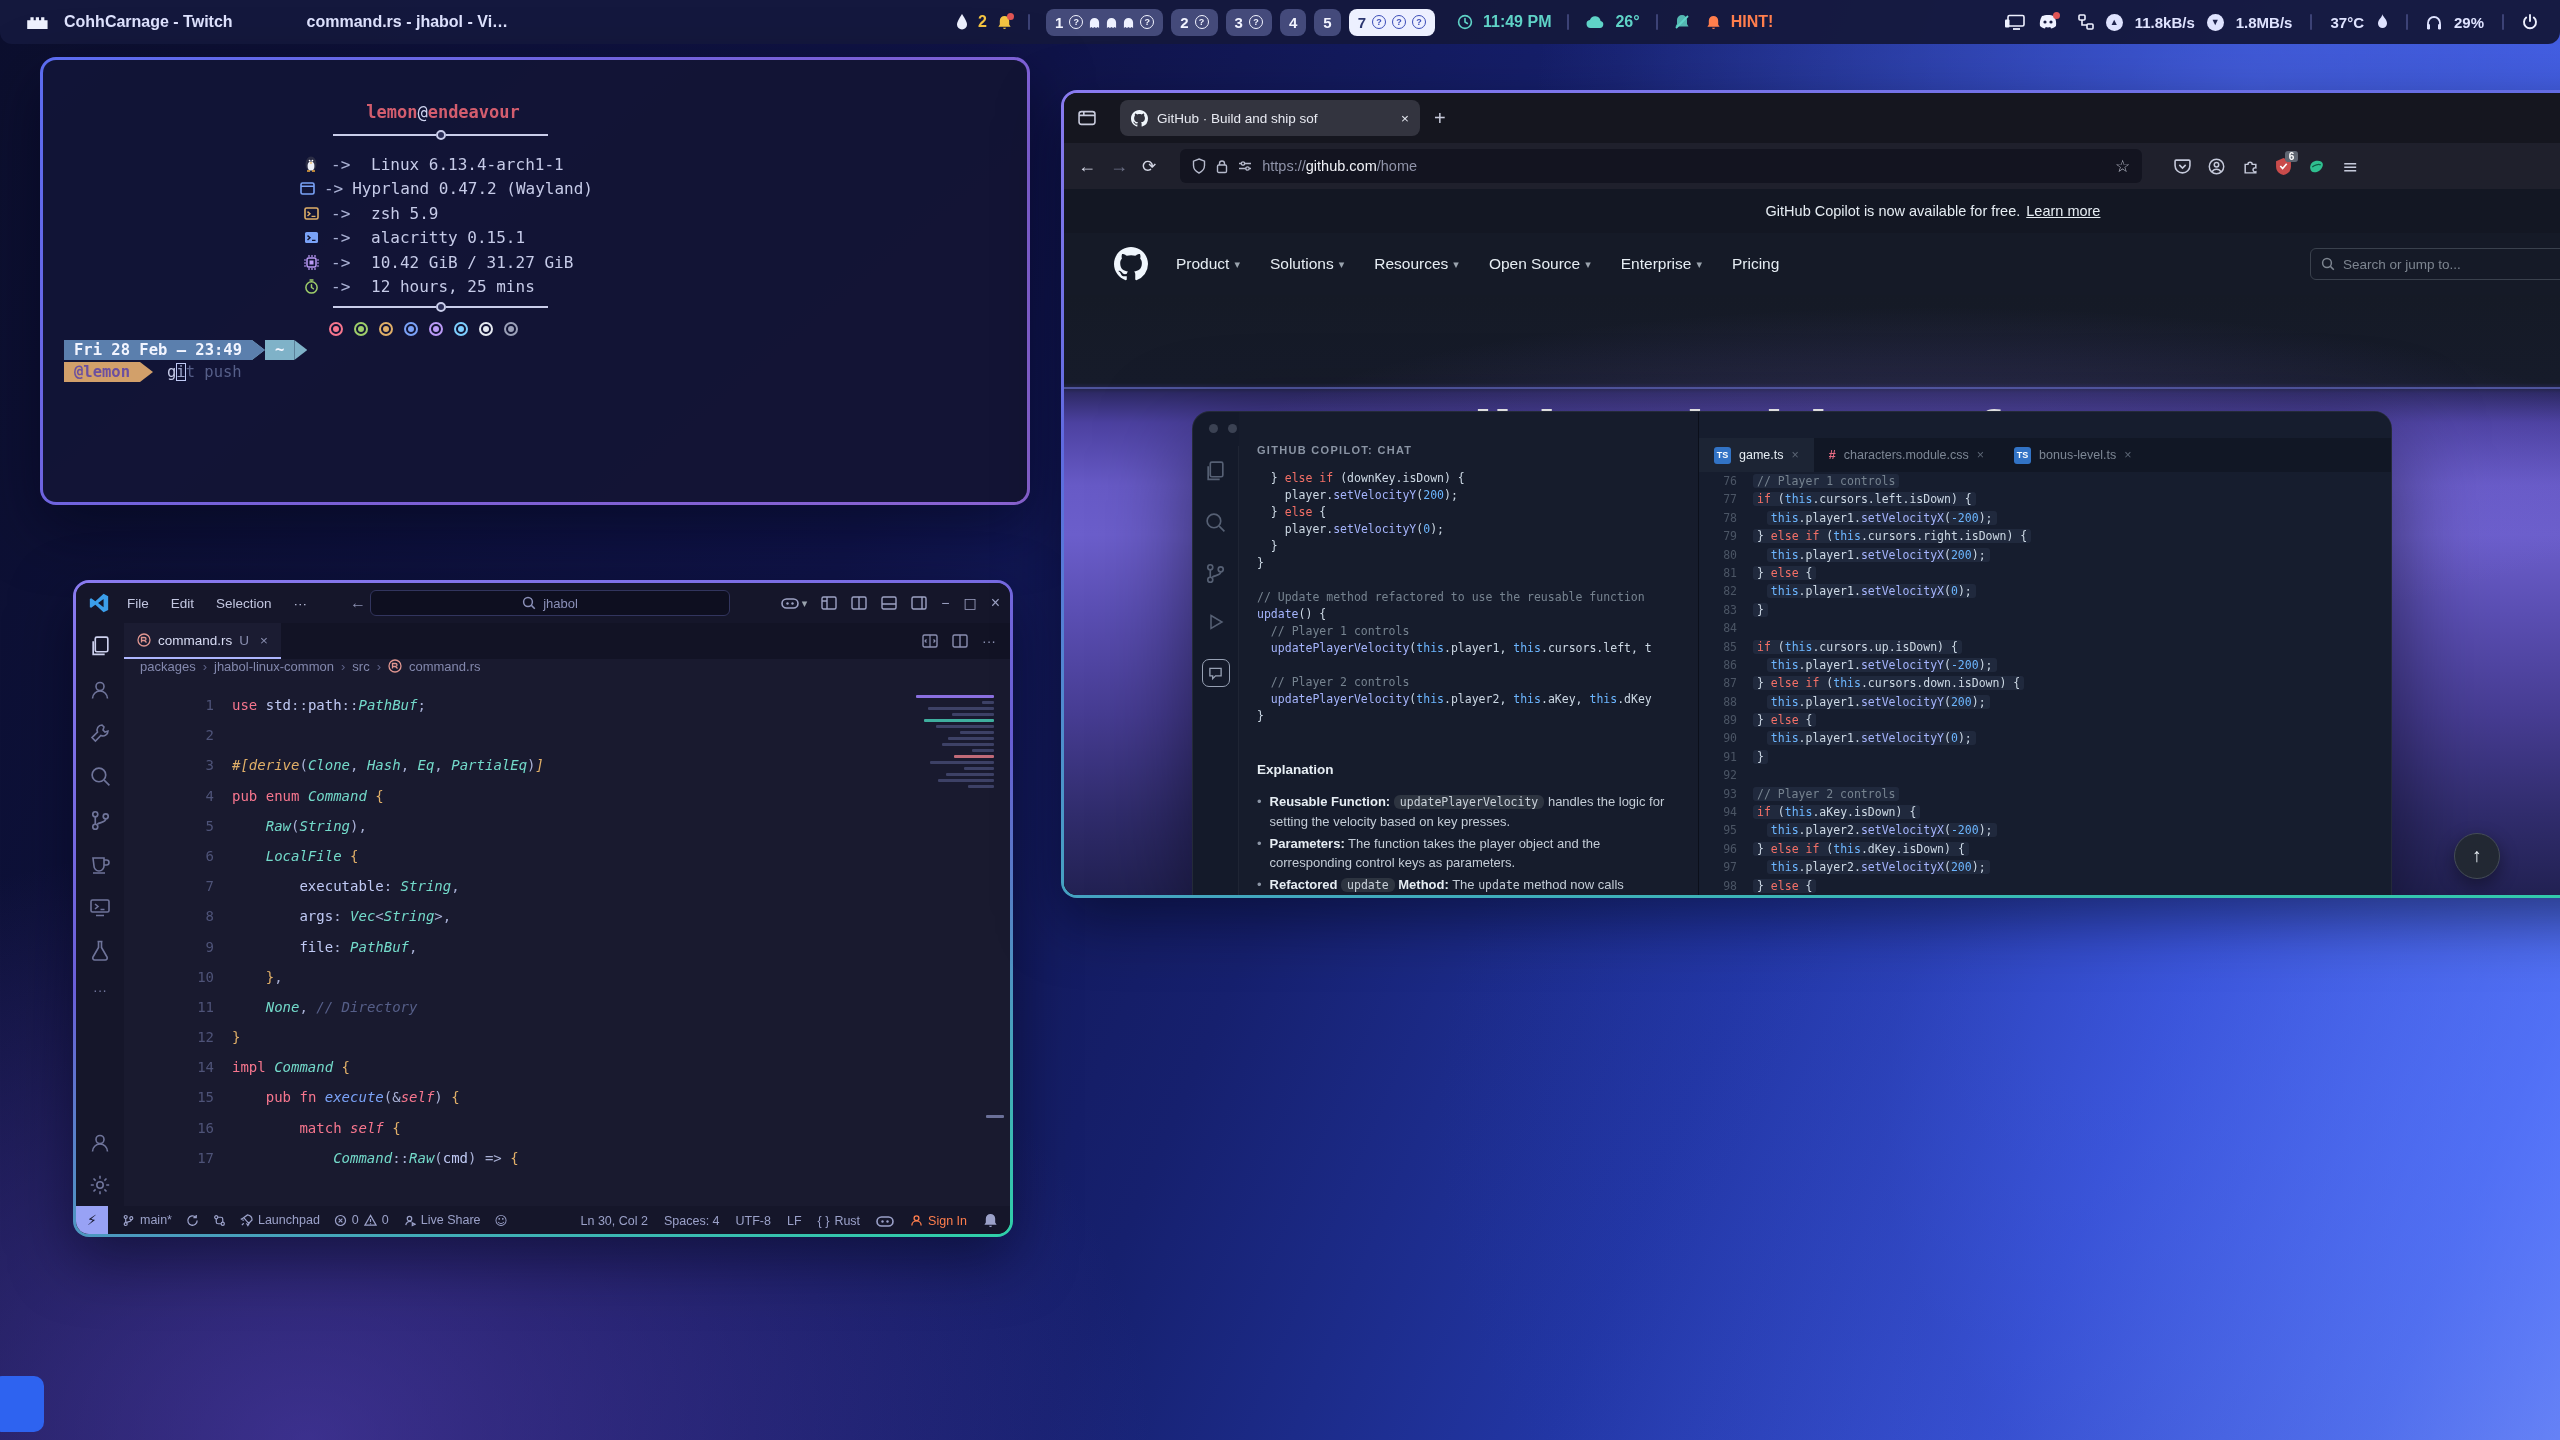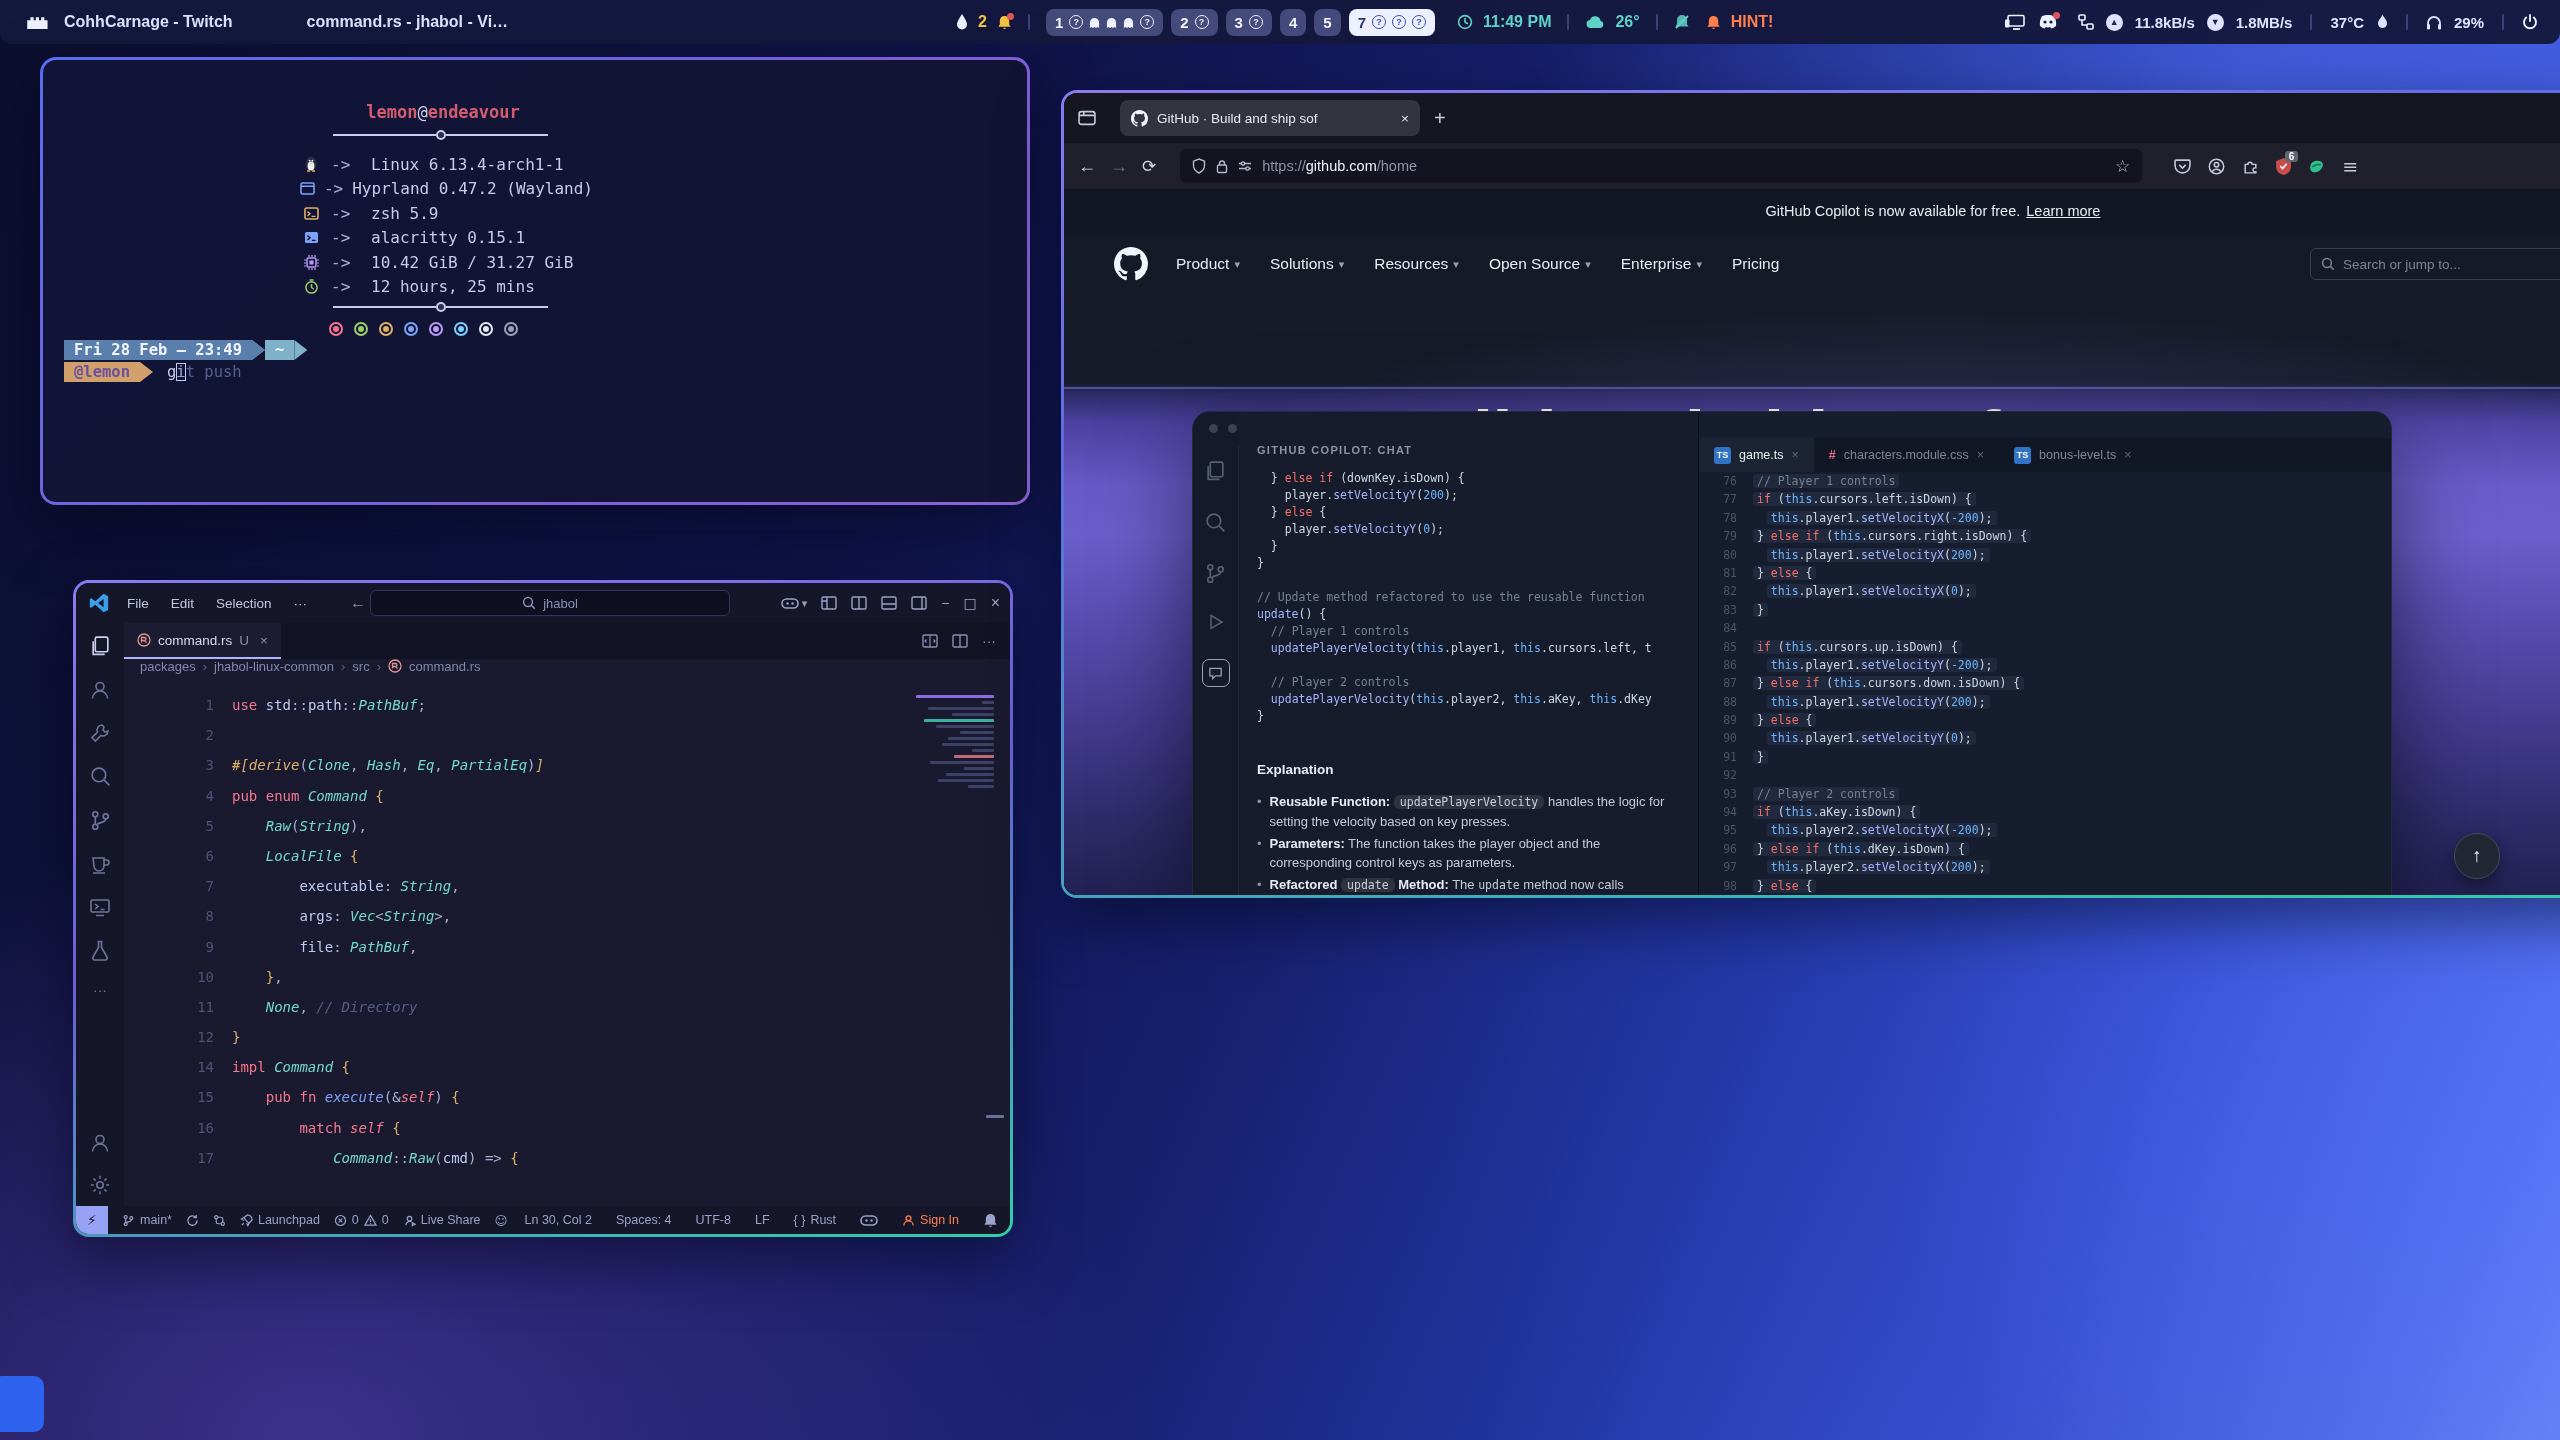--- a/index.html
+++ b/index.html
@@ -91,21 +91,21 @@
 .lc{white-space:pre}
 .tk-kw{color:#f7768e}.tk-type{color:#73daca;font-style:italic}.tk-fn{color:#7aa2f7;font-style:italic}
 .tk-attr{color:#e0af68;font-style:italic}.tk-brace{color:#e0af68}.tk-op{color:#a9b1d6}
 .tk-com{color:#565f89;font-style:italic}.tk-self{color:#f7768e;font-style:italic}.tk-pl{color:#c0caf5}
 #vs-minimap{position:absolute;right:16px;top:8px;width:96px;display:flex;flex-direction:column;gap:3px;align-items:flex-end}
 .mm-line{height:3px;border-radius:1px}
 .mm-dash{position:absolute;right:6px;top:428px;width:18px;height:3px;background:#6b7099;border-radius:1px}
 .vs-status{position:absolute;bottom:0;height:28px;left:0;right:0;background:#15162a;display:flex;align-items:center;font-size:12.5px;color:#9ba1c9;gap:14px;padding-right:12px}
 .vs-remote{width:32px;height:28px;background:#98a2f5;color:#15162a;display:grid;place-items:center;font-size:14px}
 .st{display:flex;align-items:center;gap:5px}
-.st-right{margin-left:auto;display:flex;align-items:center;gap:24px}
+.st-right{margin-left:auto;display:flex;align-items:flex-end;gap:16px}
 
 #firefox{left:1061px;top:90px;width:1744px;height:808px;background:linear-gradient(168deg,#8a7bf0 0%,#5f6ae0 30%,#2fd0a8 100%)}
 #firefox .win-inner{background:#15161f}
 .ff-tabs{height:50px;display:flex;align-items:center;padding:0 14px;background:#15161f;color:#c8cbdc}
 .ff-tab{height:36px;width:300px;background:#33343f;border-radius:8px;display:flex;align-items:center;gap:9px;padding:0 11px;margin-left:24px;font-size:13.5px;color:#e8eaf2}
 .ff-tab .t{flex:1;white-space:nowrap;overflow:hidden}
 .ff-plus{margin-left:14px;font-size:20px;color:#c8cbdc}
 .ff-winctl{margin-left:auto;display:flex;align-items:center;gap:16px}
 .wdot{width:11px;height:11px;border-radius:50%;background:#565b70}
 .ff-nav{height:46px;background:#1f202c;display:flex;align-items:center;padding:0 14px;gap:14px;color:#d5d8e6}

